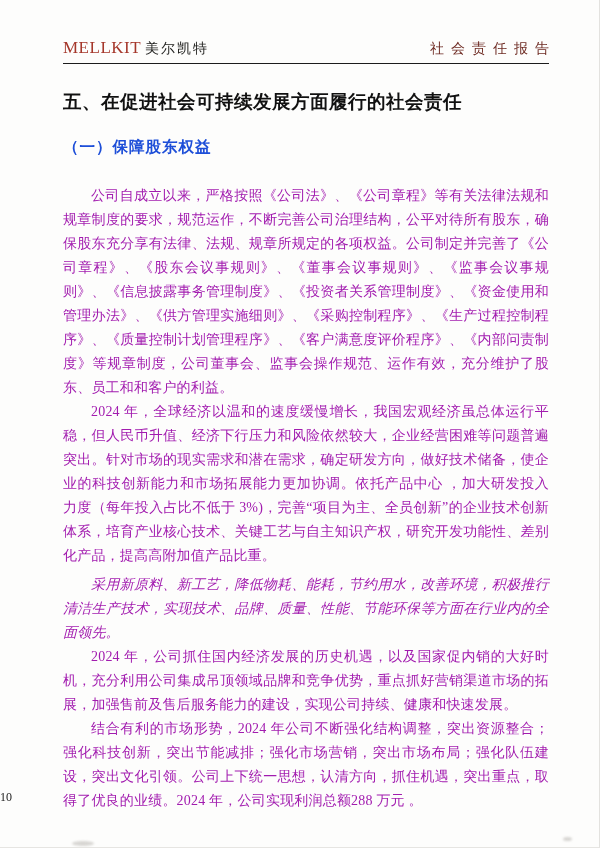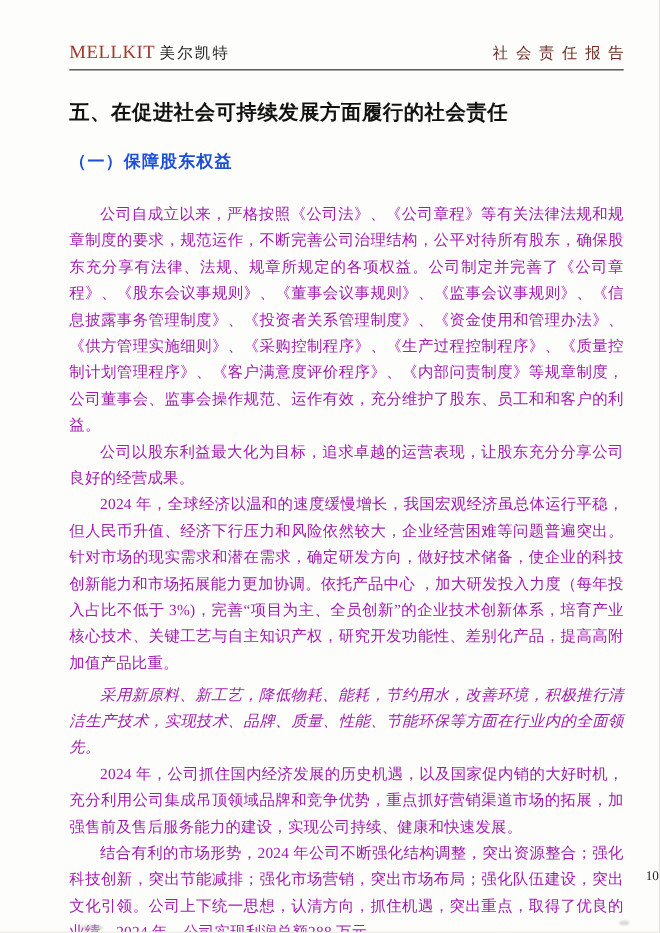--- a/index.html
+++ b/index.html
@@ -1,20 +1,20 @@
 <!DOCTYPE html>
 <html><head>
 <meta charset="utf-8">
 <style>
   html,body{margin:0;padding:0;background:#ffffff;}
   .page{
     position:relative;
     width:600px;height:848px;
     box-sizing:border-box;
-    padding:38px 32px 0 63px;
+    padding:38px 50px 0 63px;
     background:#fdfdfc;
     font-family:"Liberation Serif", serif;
     color:#1d1d1b;
     overflow:hidden;
     border-right:1px solid #e3e2df;
     border-bottom:1px solid #e6e5e2;
   }
   .hdr{
     display:flex;
     justify-content:space-between;
@@ -67,21 +67,21 @@
     line-height:24px;
     text-align:justify;
     text-indent:2em;
     letter-spacing:.2px;
     color:#a21caf;
   }
   .body-text p.gap{margin-top:5px;font-style:italic;}
   .pg-footer{
     position:absolute;
     left:0;right:0;bottom:42px;
-    text-align:right;
+    text-align:left;
     margin-top:48px;
   }
   .pg-num{font-size:12px;color:#222;}
   .artifact{
     position:absolute;
     background:#b9b6b1;
     border-radius:50%;
     filter:blur(1px);
     opacity:.55;
   }
@@ -101,21 +101,20 @@
   </header>
 
   <hr class="hdr-rule">
 
   <h1 class="sec-title">五、在促进社会可持续发展方面履行的社会责任</h1>
 
   <h2 class="sub-title">（一）保障股东权益</h2>
 
   <div class="body-text">
     <p>公司自成立以来，严格按照《公司法》、《公司章程》等有关法律法规和规章制度的要求，规范运作，不断完善公司治理结构，公平对待所有股东，确保股东充分享有法律、法规、规章所规定的各项权益。公司制定并完善了《公司章程》、《股东会议事规则》、《董事会议事规则》、《监事会议事规则》、《信息披露事务管理制度》、《投资者关系管理制度》、《资金使用和管理办法》、《供方管理实施细则》、《采购控制程序》、《生产过程控制程序》、《质量控制计划管理程序》、《客户满意度评价程序》、《内部问责制度》等规章制度，公司董事会、监事会操作规范、运作有效，充分维护了股东、员工和和客户的利益。</p>
-    <p>公司以股东利益最大化为目标，追求卓越的运营表现，让股东充分分享公司良好的经营成果。</p>
     <p>2024 年，全球经济以温和的速度缓慢增长，我国宏观经济虽总体运行平稳，但人民币升值、经济下行压力和风险依然较大，企业经营困难等问题普遍突出。针对市场的现实需求和潜在需求，确定研发方向，做好技术储备，使企业的科技创新能力和市场拓展能力更加协调。依托产品中心 ，加大研发投入力度（每年投入占比不低于 3%)，完善“项目为主、全员创新”的企业技术创新体系，培育产业核心技术、关键工艺与自主知识产权，研究开发功能性、差别化产品，提高高附加值产品比重。</p>
     <p class="gap">采用新原料、新工艺，降低物耗、能耗，节约用水，改善环境，积极推行清洁生产技术，实现技术、品牌、质量、性能、节能环保等方面在行业内的全面领先。</p>
     <p>2024 年，公司抓住国内经济发展的历史机遇，以及国家促内销的大好时机，充分利用公司集成吊顶领域品牌和竞争优势，重点抓好营销渠道市场的拓展，加强售前及售后服务能力的建设，实现公司持续、健康和快速发展。</p>
     <p>结合有利的市场形势，2024 年公司不断强化结构调整，突出资源整合；强化科技创新，突出节能减排；强化市场营销，突出市场布局；强化队伍建设，突出文化引领。公司上下统一思想，认清方向，抓住机遇，突出重点，取得了优良的业绩。2024 年，公司实现利润总额288 万元 。</p>
   </div>
 
   <footer class="pg-footer">
     <span class="pg-num">10</span>
   </footer>
 

